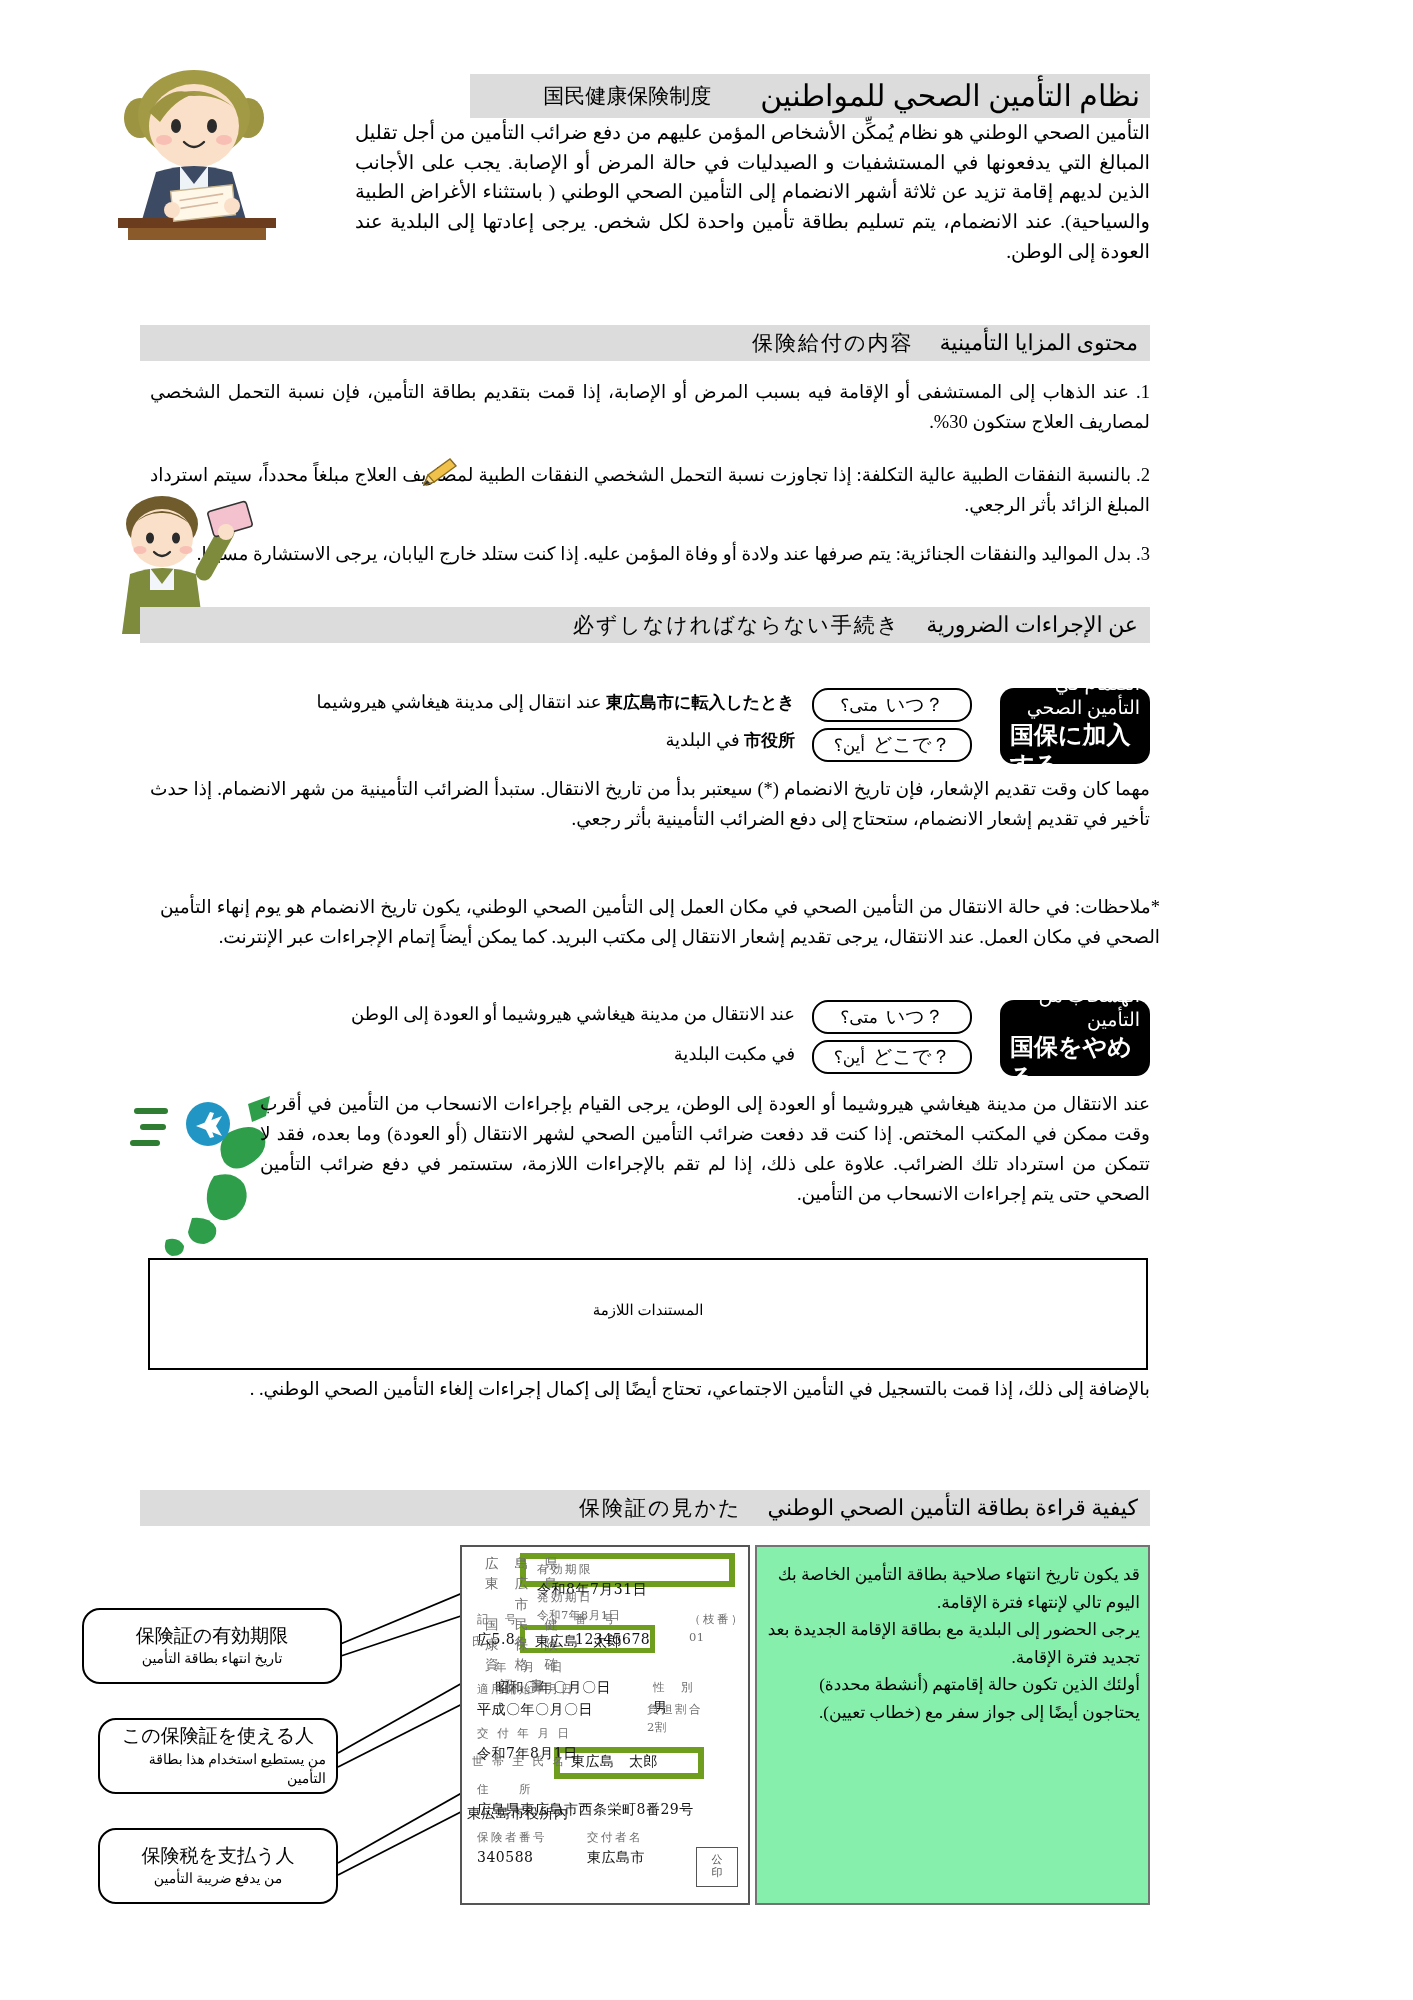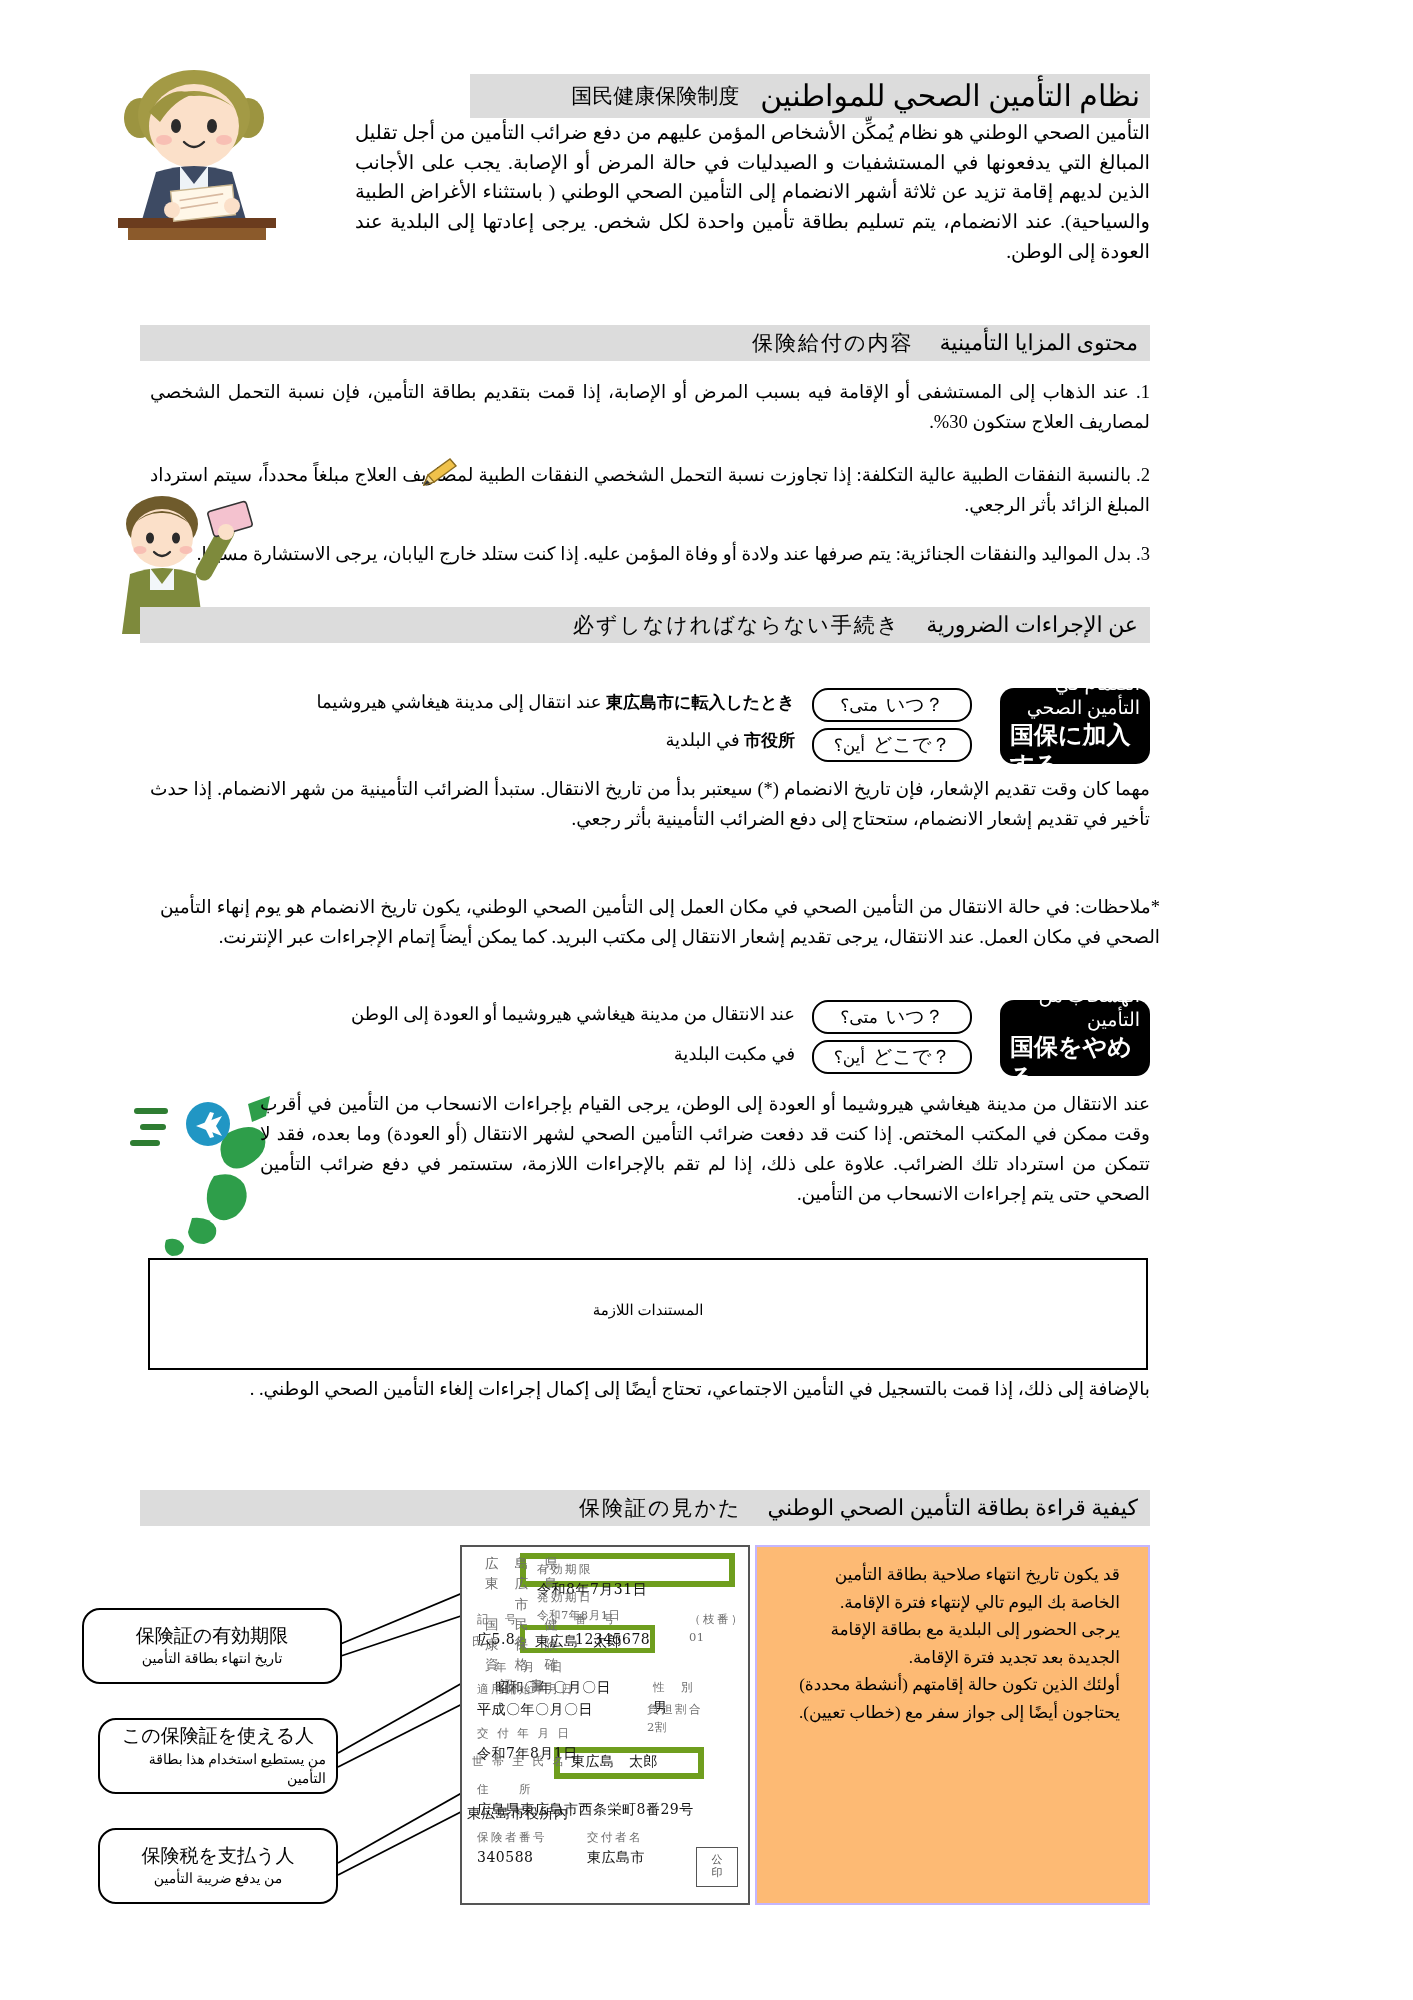--- a/index.html
+++ b/index.html
@@ -20,21 +20,21 @@
   .ar { direction:rtl; text-align:right; font-family:"Liberation Serif","DejaVu Serif",serif; }
   .jp { direction:ltr; font-family:"DejaVu Sans","Liberation Sans",sans-serif; }
 
   
   .title-row {
     top:74px; left:470px; width:680px; height:44px;
     display:flex; align-items:center; justify-content:flex-start;
     background:#dcdcdc; padding:0 10px;
   }
   .title-ar { font-size:30px; line-height:1; white-space:nowrap; }
-  .title-jp { font-size:21px; line-height:1; margin-right:21px; white-space:nowrap;
+  .title-jp { font-size:21px; line-height:1; margin-right:49px; white-space:nowrap;
               font-family:"DejaVu Sans","Liberation Sans",sans-serif; }
 
   
   .intro {
     top:118px; left:355px; width:795px;
     font-size:19.5px; line-height:1.52; text-align:justify;
   }
 
   
   .sec {
@@ -143,22 +143,22 @@
   }
   .callout .co-jp { font-family:"DejaVu Sans","Liberation Sans",sans-serif; font-size:19px; line-height:1.3; }
   .callout .co-ar { font-size:14px; line-height:1.35; margin-top:3px; }
   #co1 { top:1608px; left:82px; width:260px; height:76px; }
   #co2 { top:1718px; left:98px; width:240px; height:76px; }
   #co3 { top:1828px; left:98px; width:240px; height:76px; }
 
   
   #notes {
     top:1545px; left:755px; width:395px; height:360px;
-    border:2px solid #c4b5fd; background:#fdba74;
-    padding:14px 28px; font-size:17px; line-height:1.62; text-align:right;
+    border:2px solid #737373; background:#86efac;
+    padding:14px 8px; font-size:17px; line-height:1.62; text-align:right;
   }
 
   
   .illus { position:absolute; }
 </style>
 </head>
 <body>
 
 <div class="page">
 

